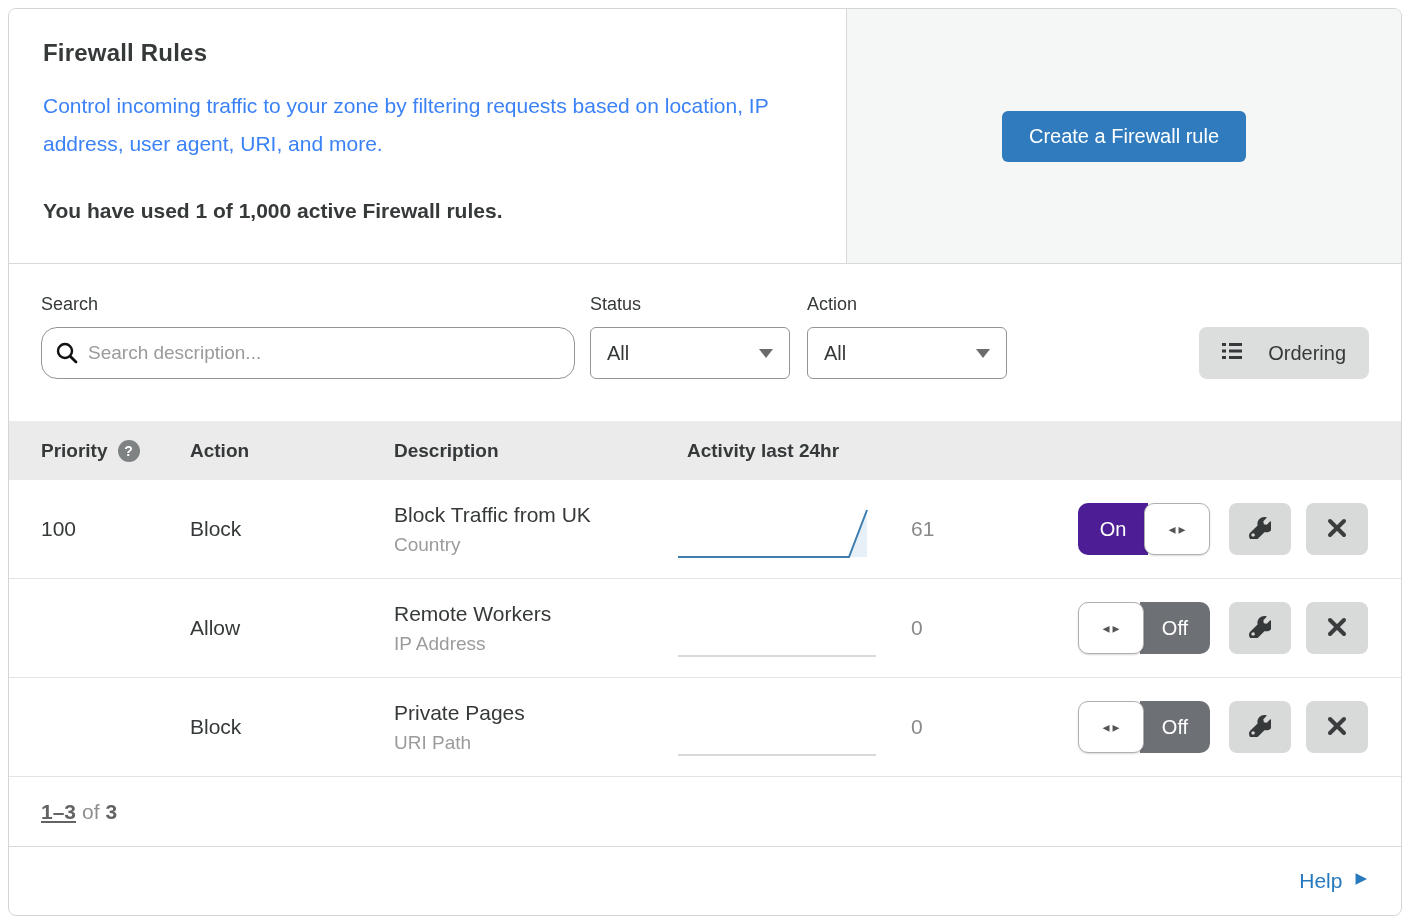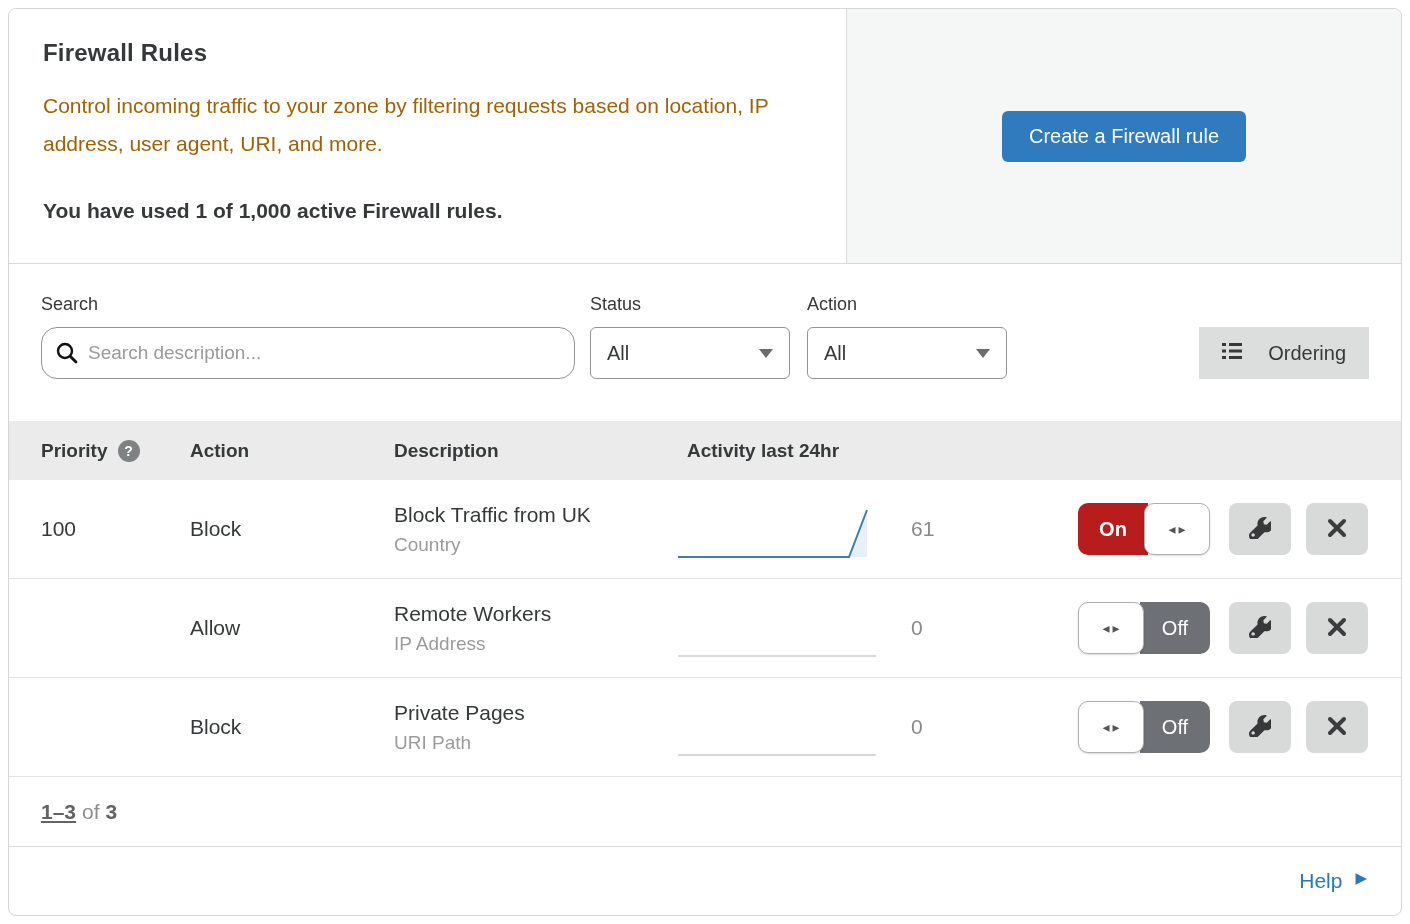--- a/index.html
+++ b/index.html
@@ -7,21 +7,21 @@
   .card {
     position:absolute; left:8px; top:8px; width:1394px; height:908px;
     border:1px solid #d5d5d5; border-radius:8px; background:#fff;
     overflow:hidden; display:flex; flex-direction:column;
   }
 
   
   .top { display:flex; height:255px; border-bottom:1px solid #d9d9d9; flex:0 0 auto; }
   .top-left { flex:0 0 838px; padding:30px 34px; border-right:1px solid #d9d9d9; background:#fff; }
   .page-title { font-size:24px; font-weight:bold; letter-spacing:.2px; }
-  .page-desc { margin-top:20px; font-size:21px; line-height:38px; max-width:770px; color:#a16207; }
+  .page-desc { margin-top:20px; font-size:21px; line-height:38px; max-width:770px; color:#3b82f6; }
   .usage-line { margin-top:36px; font-size:21px; font-weight:bold; }
   .top-right { flex:1; background:#f5f6f6; display:flex; align-items:center; justify-content:center; }
   .create-btn {
     background:#2f7bbd; color:#fff; border:none; font-family:inherit;
     font-size:20px; padding:14px 27px; border-radius:6px; cursor:pointer;
   }
 
   
   .filters { display:flex; align-items:flex-end; padding:30px 32px 42px; flex:0 0 auto; }
   .field { display:flex; flex-direction:column; }
@@ -35,21 +35,21 @@
   .search-icon { position:absolute; left:14px; top:14px; width:24px; height:24px; }
   .select-box {
     width:200px; height:52px; border:1px solid #949494; border-radius:6px;
     display:flex; align-items:center; justify-content:space-between;
     padding:0 16px; font-size:20px; cursor:pointer; background:#fff;
   }
   .caret-down { width:0; height:0; border-left:7px solid transparent; border-right:7px solid transparent; border-top:9px solid #6b6b6b; }
   .gap15 { width:15px; flex:0 0 15px; }
   .gap17 { width:17px; flex:0 0 17px; }
   .ordering-btn {
-    margin-left:auto; height:52px; background:#dcdddd; border:none; border-radius:0;
+    margin-left:auto; height:52px; background:#dcdddd; border:none; border-radius:8px;
     display:flex; align-items:center; gap:26px; padding:0 23px;
     font-size:20px; font-family:inherit; color:#36393a; cursor:pointer;
   }
 
   
   .tbl { flex:0 0 auto; }
   .tbl-head {
     display:grid; grid-template-columns:181px 204px 283px 1fr;
     background:#ebebeb; height:59px; align-items:center; font-size:19px; font-weight:bold;
   }
@@ -70,21 +70,21 @@
   .cell-spark { padding-top:14px; }
   .cell-count { font-size:21px; color:#8a8a8a; padding-left:34px; }
   .cell-controls { display:flex; justify-content:flex-end; align-items:center; gap:15px; padding-right:33px; }
 
   
   .toggle { width:136px; height:52px; display:flex; cursor:pointer; }
   .toggle-seg {
     flex:0 0 70px; display:flex; align-items:center; justify-content:center;
     color:#fff; font-size:20px;
   }
-  .toggle.on .toggle-seg { background:#b91c1c; border-radius:10px 0 0 10px;font-weight:bold; }
+  .toggle.on .toggle-seg { background:#4c1d95; border-radius:10px 0 0 10px; }
   .toggle.off .toggle-seg { background:#6d7175; border-radius:0 10px 10px 0; }
   .toggle-knob {
     flex:0 0 66px; background:#fff; border:1px solid #b0b0b0; border-radius:10px;
     display:flex; align-items:center; justify-content:center; gap:3px;
     color:#555; font-size:14px; z-index:2;
     box-shadow:0 1px 2px rgba(0,0,0,.15);
   }
   .toggle.on .toggle-knob { margin-left:-4px; }
   .toggle.off .toggle-knob { margin-right:-4px; }
 

